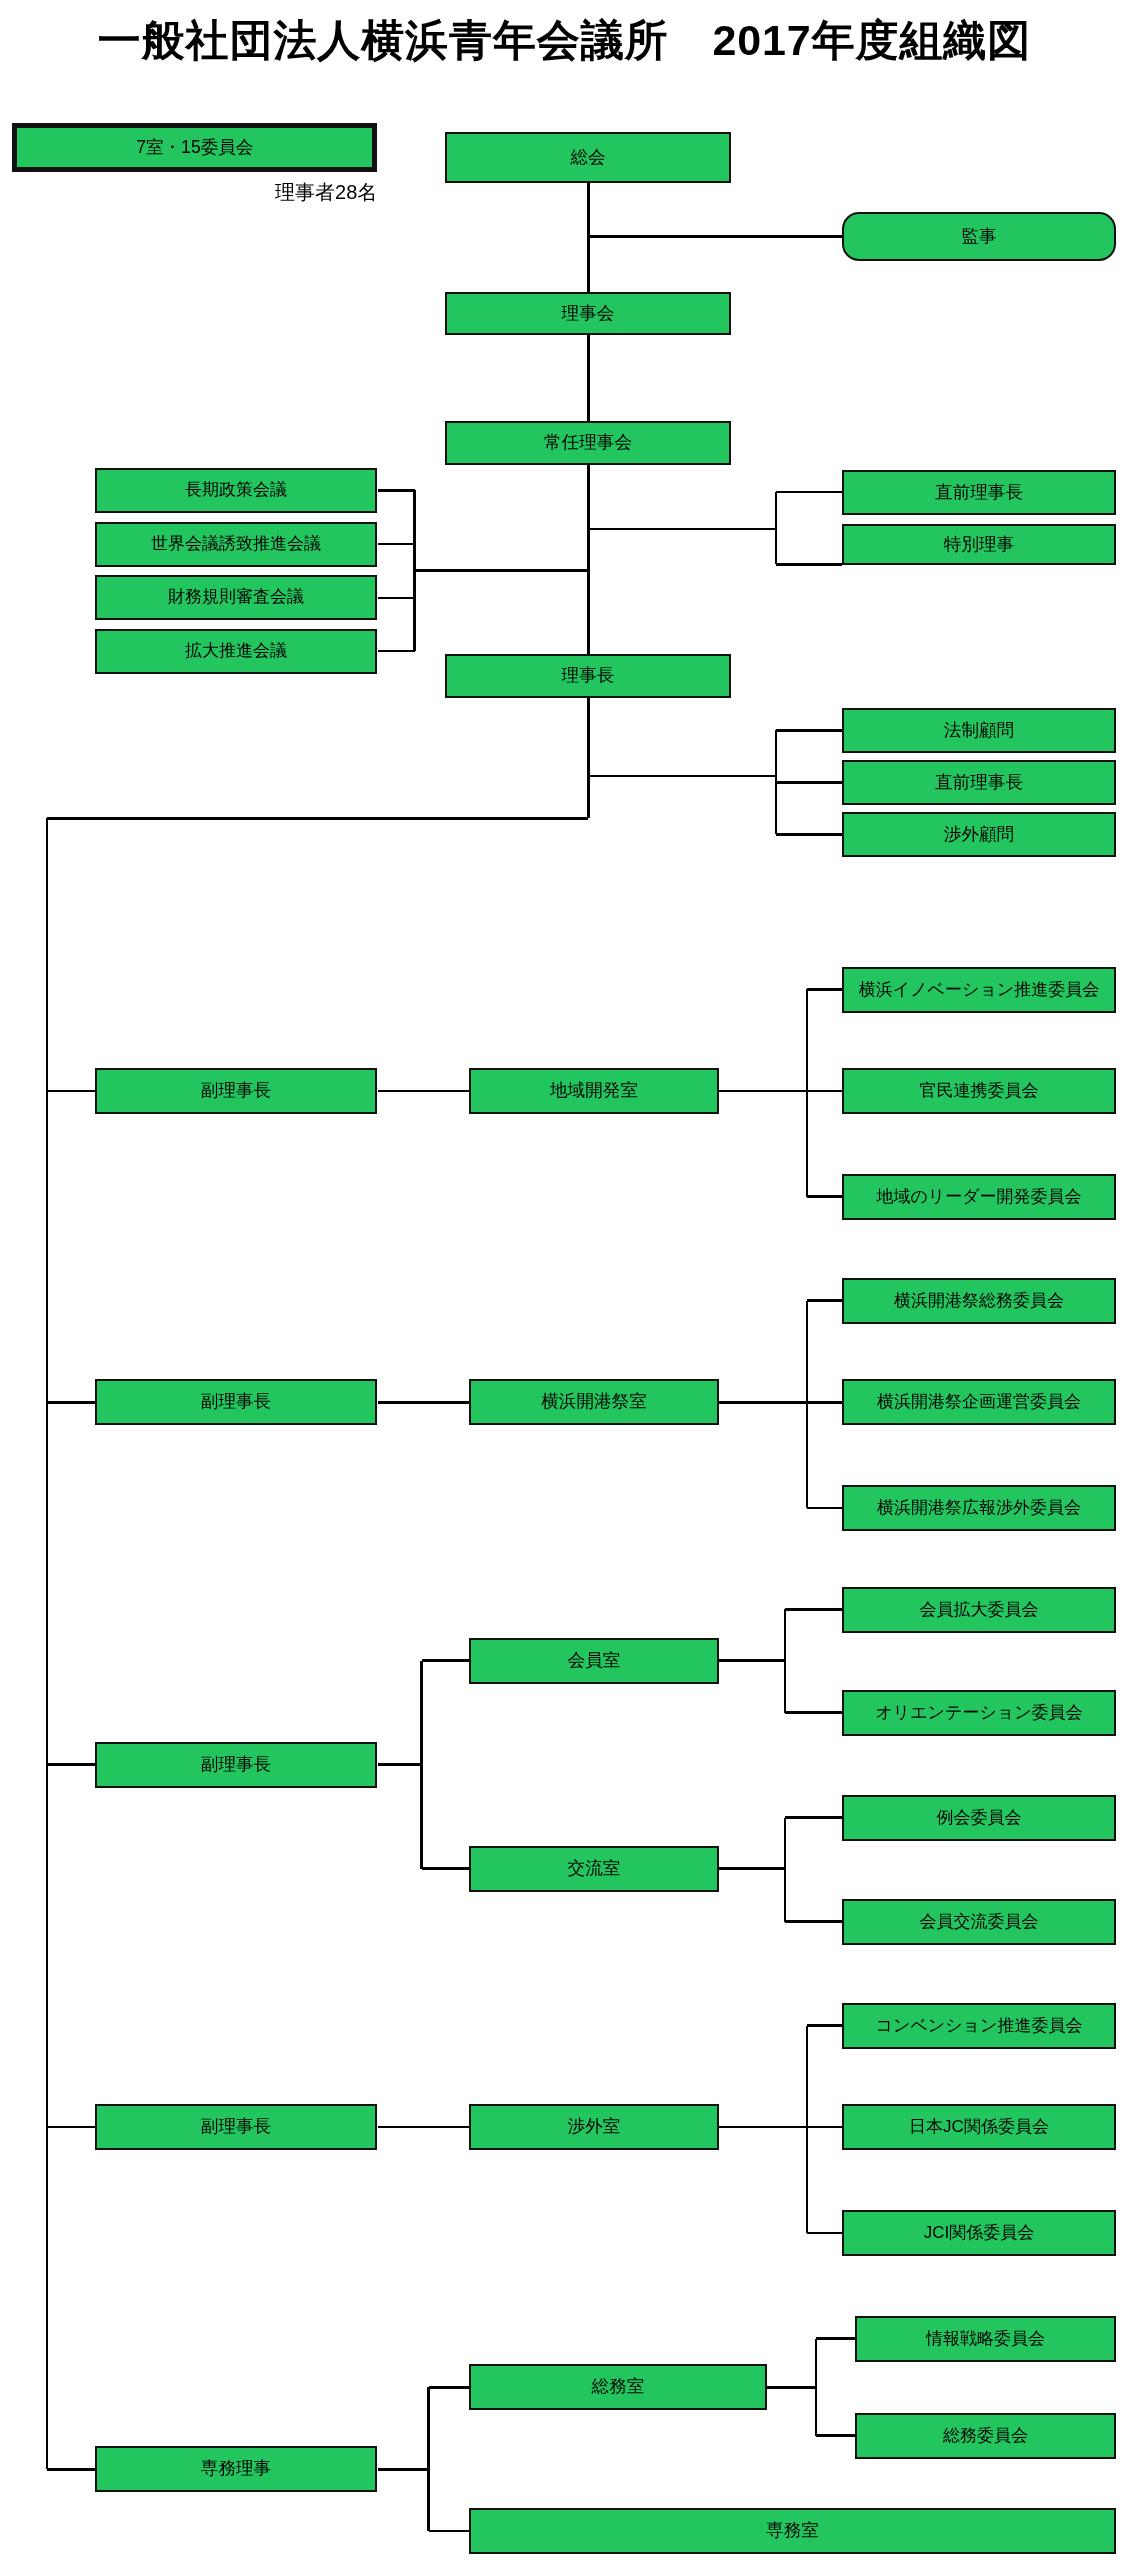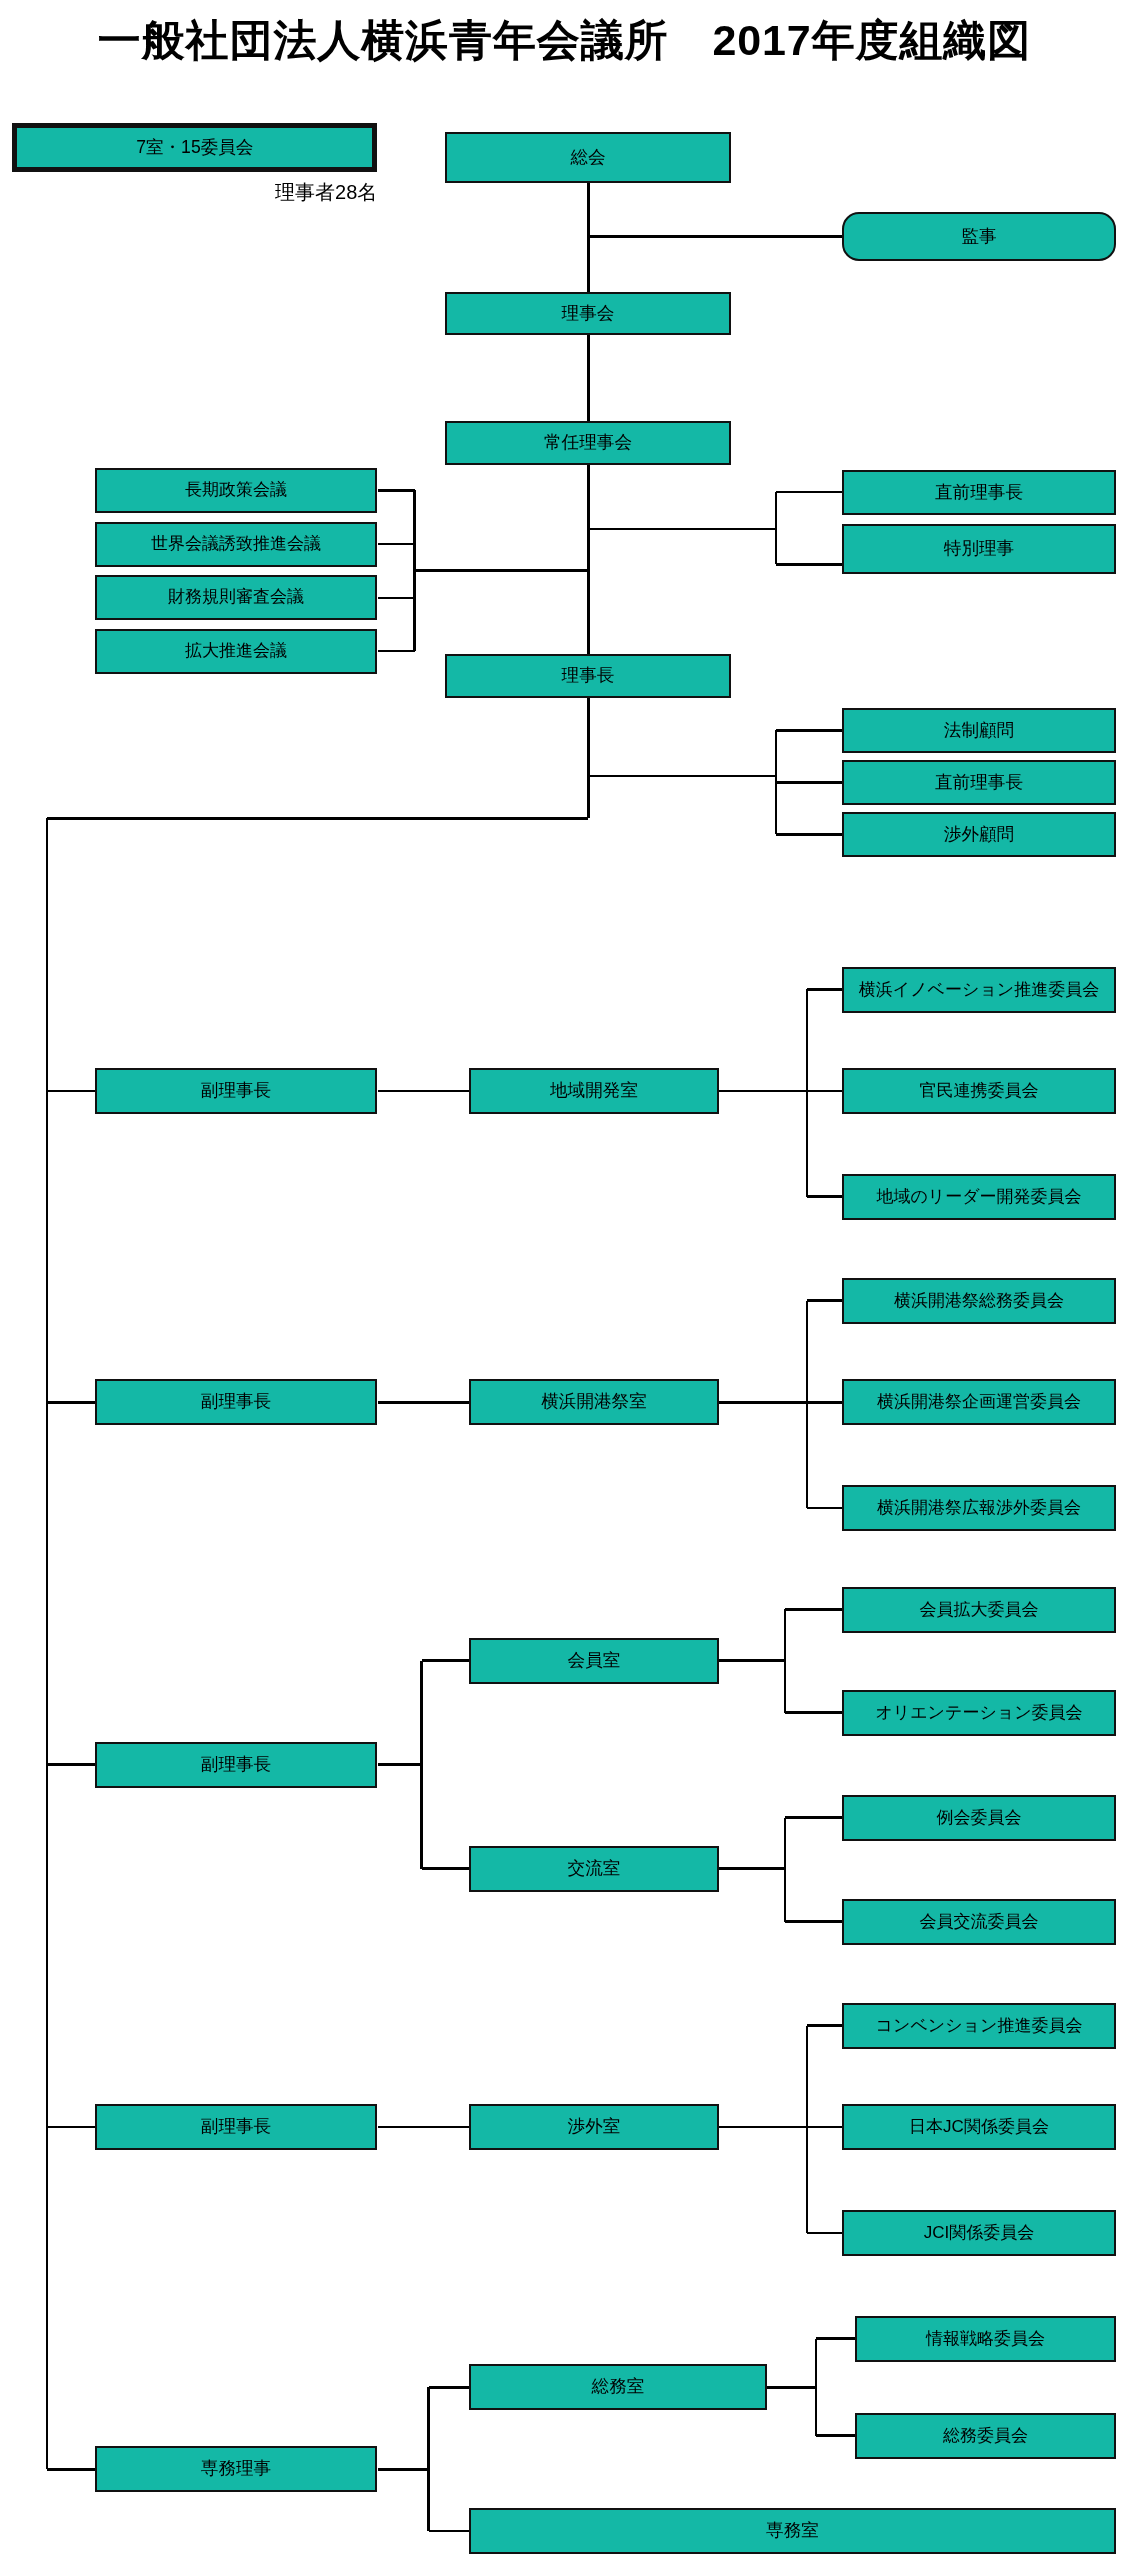--- a/index.html
+++ b/index.html
@@ -30,21 +30,21 @@
   }
   svg.wires line, svg.wires path{
     stroke:#000;stroke-width:3;fill:none;
     shape-rendering:crispEdges;
   }
 
   .node{
     position:absolute;
     box-sizing:border-box;
     border:2.6px solid #111;
-    background:#14b8a6;
+    background:#22c55e;
     display:flex;
     align-items:center;
     justify-content:center;
     text-align:center;
     font-size:17.6px;
     line-height:1.1;
     white-space:nowrap;
     z-index:3;
   }
   .node.thick{border-width:5.3px;}
@@ -166,21 +166,21 @@
   <div class="node" style="left:445px;top:421px;width:286px;height:44px;">常任理事会</div>
 
   <div class="node" style="left:445px;top:654px;width:286px;height:44px;">理事長</div>
 
   <div class="node sm" style="left:95px;top:468px;width:282px;height:45px;">長期政策会議</div>
   <div class="node sm" style="left:95px;top:522px;width:282px;height:45px;">世界会議誘致推進会議</div>
   <div class="node sm" style="left:95px;top:575px;width:282px;height:45px;">財務規則審査会議</div>
   <div class="node sm" style="left:95px;top:629px;width:282px;height:45px;">拡大推進会議</div>
 
   <div class="node" style="left:842px;top:470px;width:274px;height:45px;">直前理事長</div>
-  <div class="node" style="left:842px;top:524px;width:274px;height:50px;">特別理事</div>
+  <div class="node" style="left:842px;top:524px;width:274px;height:41px;">特別理事</div>
 
   <div class="node" style="left:842px;top:708px;width:274px;height:45px;">法制顧問</div>
   <div class="node" style="left:842px;top:760px;width:274px;height:45px;">直前理事長</div>
   <div class="node" style="left:842px;top:812px;width:274px;height:45px;">渉外顧問</div>
 
   <div class="node" style="left:95px;top:1068px;width:282px;height:46px;">副理事長</div>
   <div class="node" style="left:469px;top:1068px;width:250px;height:46px;">地域開発室</div>
   <div class="node sm" style="left:842px;top:967px;width:274px;height:46px;">横浜イノベーション推進委員会</div>
   <div class="node sm" style="left:842px;top:1068px;width:274px;height:46px;">官民連携委員会</div>
   <div class="node sm" style="left:842px;top:1174px;width:274px;height:46px;">地域のリーダー開発委員会</div>

